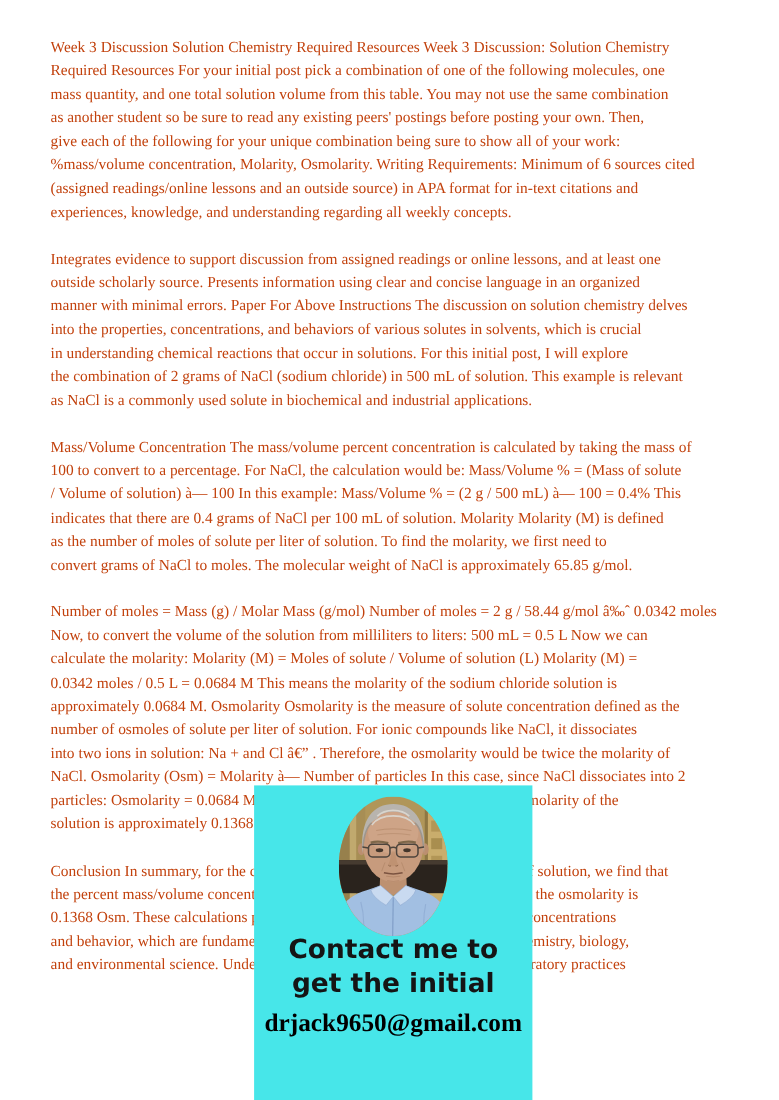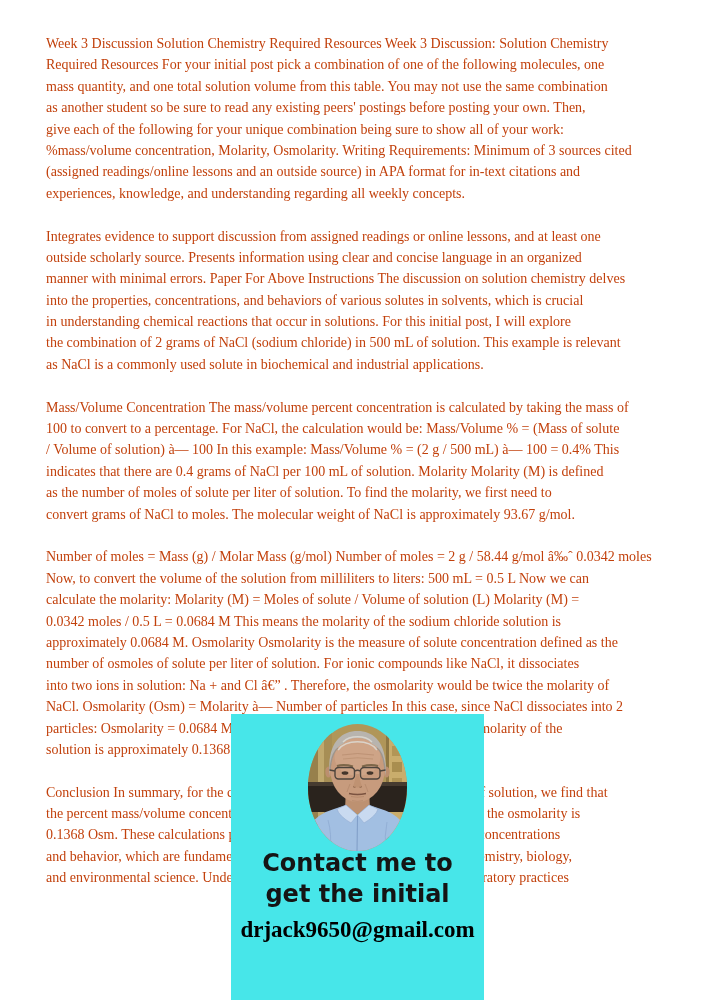--- a/index.html
+++ b/index.html
@@ -61,40 +61,40 @@
 </head>
 <body style="background: rgb(255, 255, 255);">
 
 <div class="document" style="color: #c2410c;">
     <div class="paragraph">
       <div class="line">Week 3 Discussion Solution Chemistry Required Resources Week 3 Discussion: Solution Chemistry</div>
       <div class="line">Required Resources For your initial post pick a combination of one of the following molecules, one</div>
       <div class="line">mass quantity, and one total solution volume from this table. You may not use the same combination</div>
       <div class="line">as another student so be sure to read any existing peers' postings before posting your own. Then,</div>
       <div class="line">give each of the following for your unique combination being sure to show all of your work:</div>
-      <div class="line">%mass/volume concentration, Molarity, Osmolarity. Writing Requirements: Minimum of 3 sources cited</div>
+      <div class="line">%mass/volume concentration, Molarity, Osmolarity. Writing Requirements: Minimum of 6 sources cited</div>
       <div class="line">(assigned readings/online lessons and an outside source) in APA format for in-text citations and</div>
       <div class="line">experiences, knowledge, and understanding regarding all weekly concepts.</div>
     </div>
     <div class="paragraph">
       <div class="line">Integrates evidence to support discussion from assigned readings or online lessons, and at least one</div>
       <div class="line">outside scholarly source. Presents information using clear and concise language in an organized</div>
       <div class="line">manner with minimal errors. Paper For Above Instructions The discussion on solution chemistry delves</div>
       <div class="line">into the properties, concentrations, and behaviors of various solutes in solvents, which is crucial</div>
       <div class="line">in understanding chemical reactions that occur in solutions. For this initial post, I will explore</div>
       <div class="line">the combination of 2 grams of NaCl (sodium chloride) in 500 mL of solution. This example is relevant</div>
       <div class="line">as NaCl is a commonly used solute in biochemical and industrial applications.</div>
     </div>
     <div class="paragraph">
       <div class="line">Mass/Volume Concentration The mass/volume percent concentration is calculated by taking the mass of</div>
       <div class="line">100 to convert to a percentage. For NaCl, the calculation would be: Mass/Volume % = (Mass of solute</div>
       <div class="line">/ Volume of solution) à— 100 In this example: Mass/Volume % = (2 g / 500 mL) à— 100 = 0.4% This</div>
       <div class="line">indicates that there are 0.4 grams of NaCl per 100 mL of solution. Molarity Molarity (M) is defined</div>
       <div class="line">as the number of moles of solute per liter of solution. To find the molarity, we first need to</div>
-      <div class="line">convert grams of NaCl to moles. The molecular weight of NaCl is approximately 93.67 g/mol.</div>
+      <div class="line">convert grams of NaCl to moles. The molecular weight of NaCl is approximately 65.85 g/mol.</div>
     </div>
     <div class="paragraph">
       <div class="line">Number of moles = Mass (g) / Molar Mass (g/mol) Number of moles = 2 g / 58.44 g/mol â‰ˆ 0.0342 moles</div>
       <div class="line">Now, to convert the volume of the solution from milliliters to liters: 500 mL = 0.5 L Now we can</div>
       <div class="line">calculate the molarity: Molarity (M) = Moles of solute / Volume of solution (L) Molarity (M) =</div>
       <div class="line">0.0342 moles / 0.5 L = 0.0684 M This means the molarity of the sodium chloride solution is</div>
       <div class="line">approximately 0.0684 M. Osmolarity Osmolarity is the measure of solute concentration defined as the</div>
       <div class="line">number of osmoles of solute per liter of solution. For ionic compounds like NaCl, it dissociates</div>
       <div class="line">into two ions in solution: Na + and Cl â€” . Therefore, the osmolarity would be twice the molarity of</div>
       <div class="line">NaCl. Osmolarity (Osm) = Molarity à— Number of particles In this case, since NaCl dissociates into 2</div>

